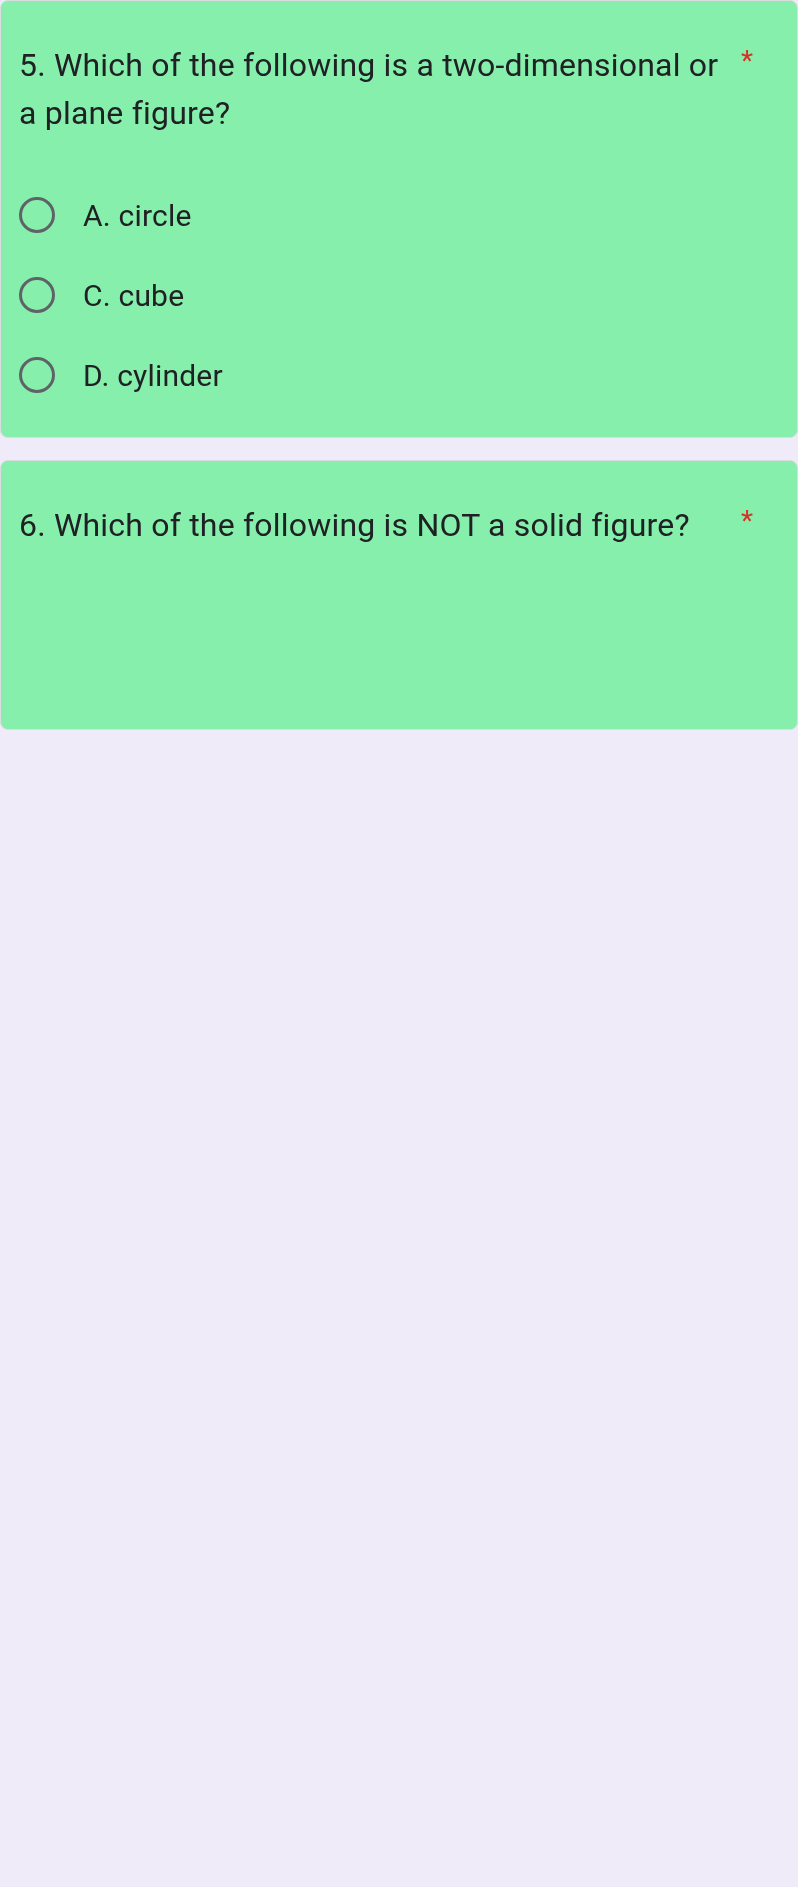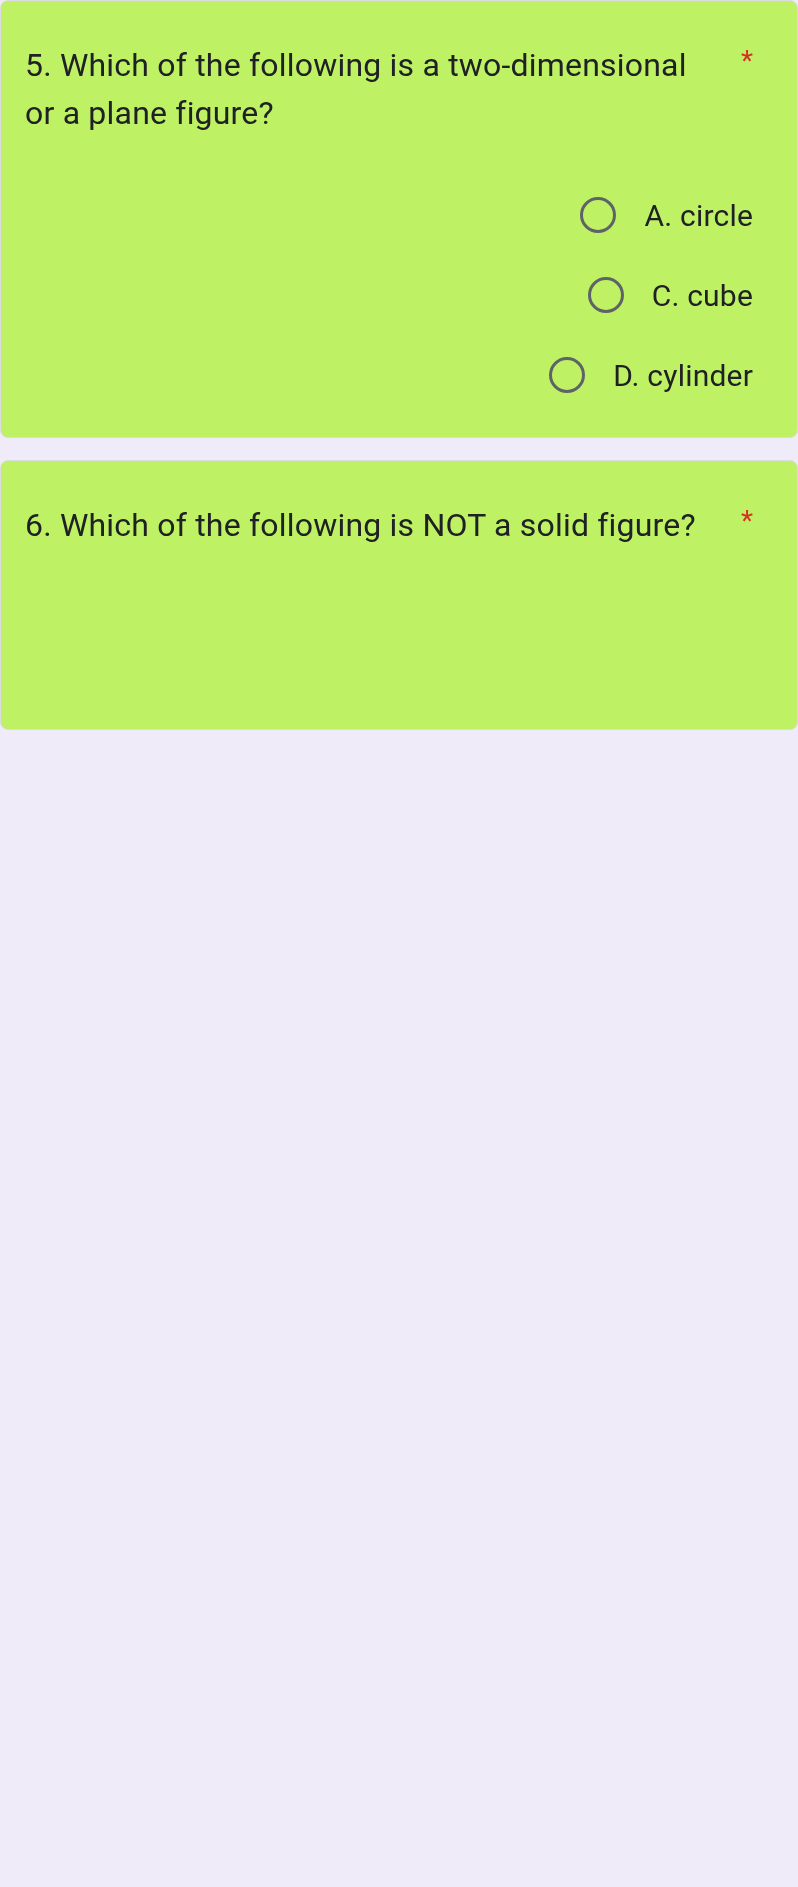--- a/index.html
+++ b/index.html
@@ -7,25 +7,25 @@
       padding: 0;
       box-sizing: border-box;
     }
     body {
       font-family: 'Roboto', 'Arial', sans-serif;
       background-color: #f0ebf8;
       width: 798px;
       margin: 0;
     }
     .card {
-      background-color: #bef264;
+      background-color: #86efac;
       border-radius: 8px;
       border: 1px solid #dadce0;
       margin-bottom: 22px;
-      padding: 40px 44px 44px 24px;
+      padding: 40px 44px 44px 18px;
     }
     .question-header {
       display: flex;
       align-items: flex-start;
       justify-content: space-between;
       margin-bottom: 60px;
     }
     .question-text {
       font-size: 32px;
       color: #202124;
@@ -36,21 +36,20 @@
     }
     .required-asterisk {
       color: #d93025;
       font-size: 28px;
       line-height: 1.4;
     }
     .options {
       display: flex;
       flex-direction: column;
       gap: 44px;
-      align-items: flex-end;
     }
     .option {
       display: flex;
       align-items: center;
       gap: 28px;
       cursor: pointer;
     }
     .radio-circle {
       width: 36px;
       height: 36px;

